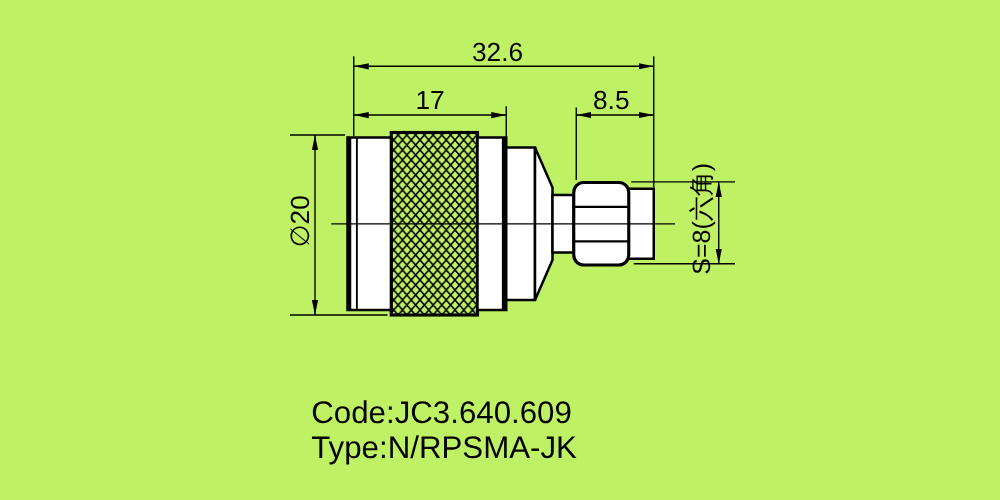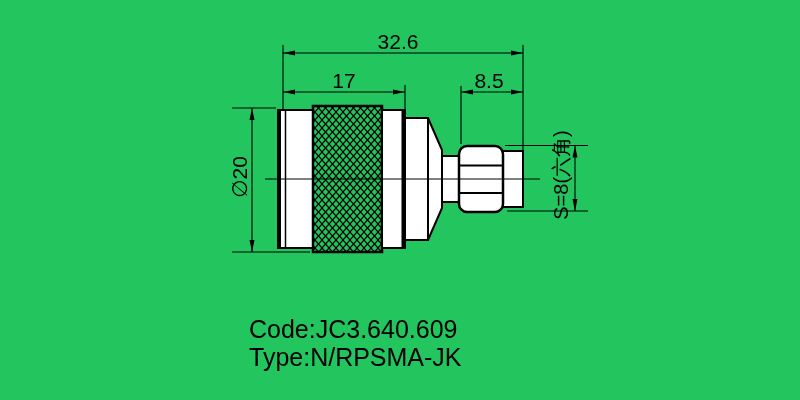--- a/index.html
+++ b/index.html
@@ -4,21 +4,21 @@
 <style>
   html, body {
     margin: 0;
     padding: 0;
     background: #ffffff;
   }
   #canvas {
     position: relative;
     width: 800px;
     height: 400px;
-    background: #22c55e;
+    background: #bef264;
     overflow: hidden;
     font-family: "Liberation Sans", "DejaVu Sans", sans-serif;
   }
   svg text {
     font-family: "Liberation Sans", "DejaVu Sans", sans-serif;
     fill: #000000;
     stroke: none;
   }
   .dim-text { font-size: 21px; }
   .title-text { font-size: 25px; }

